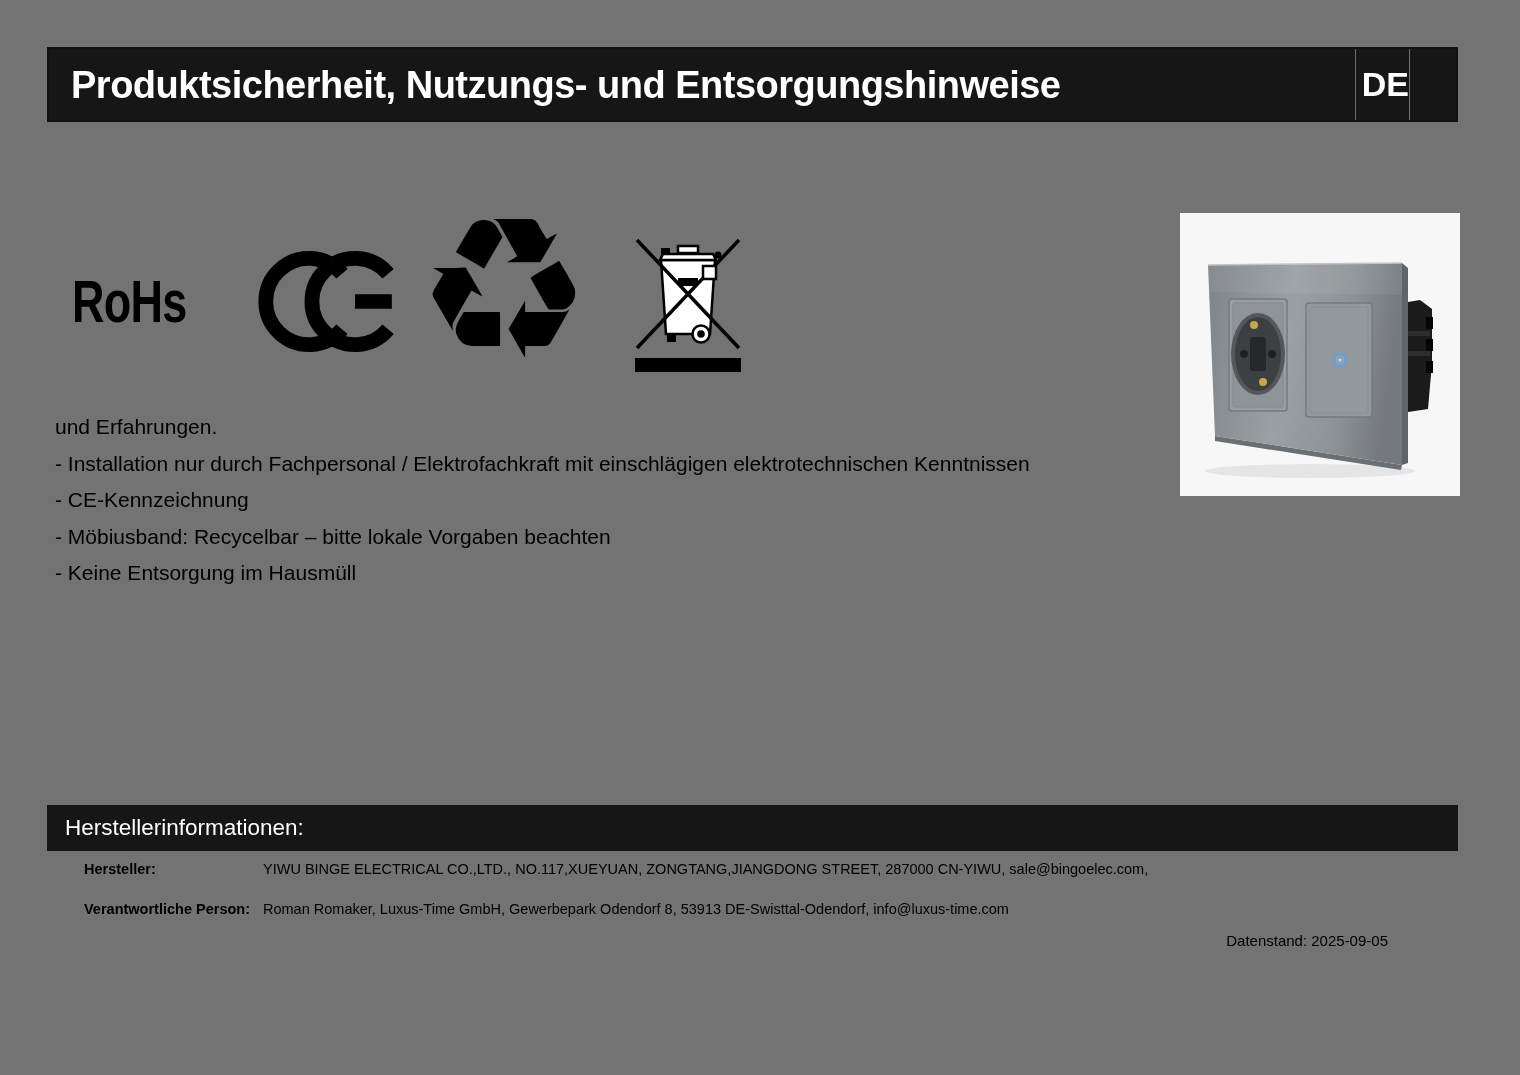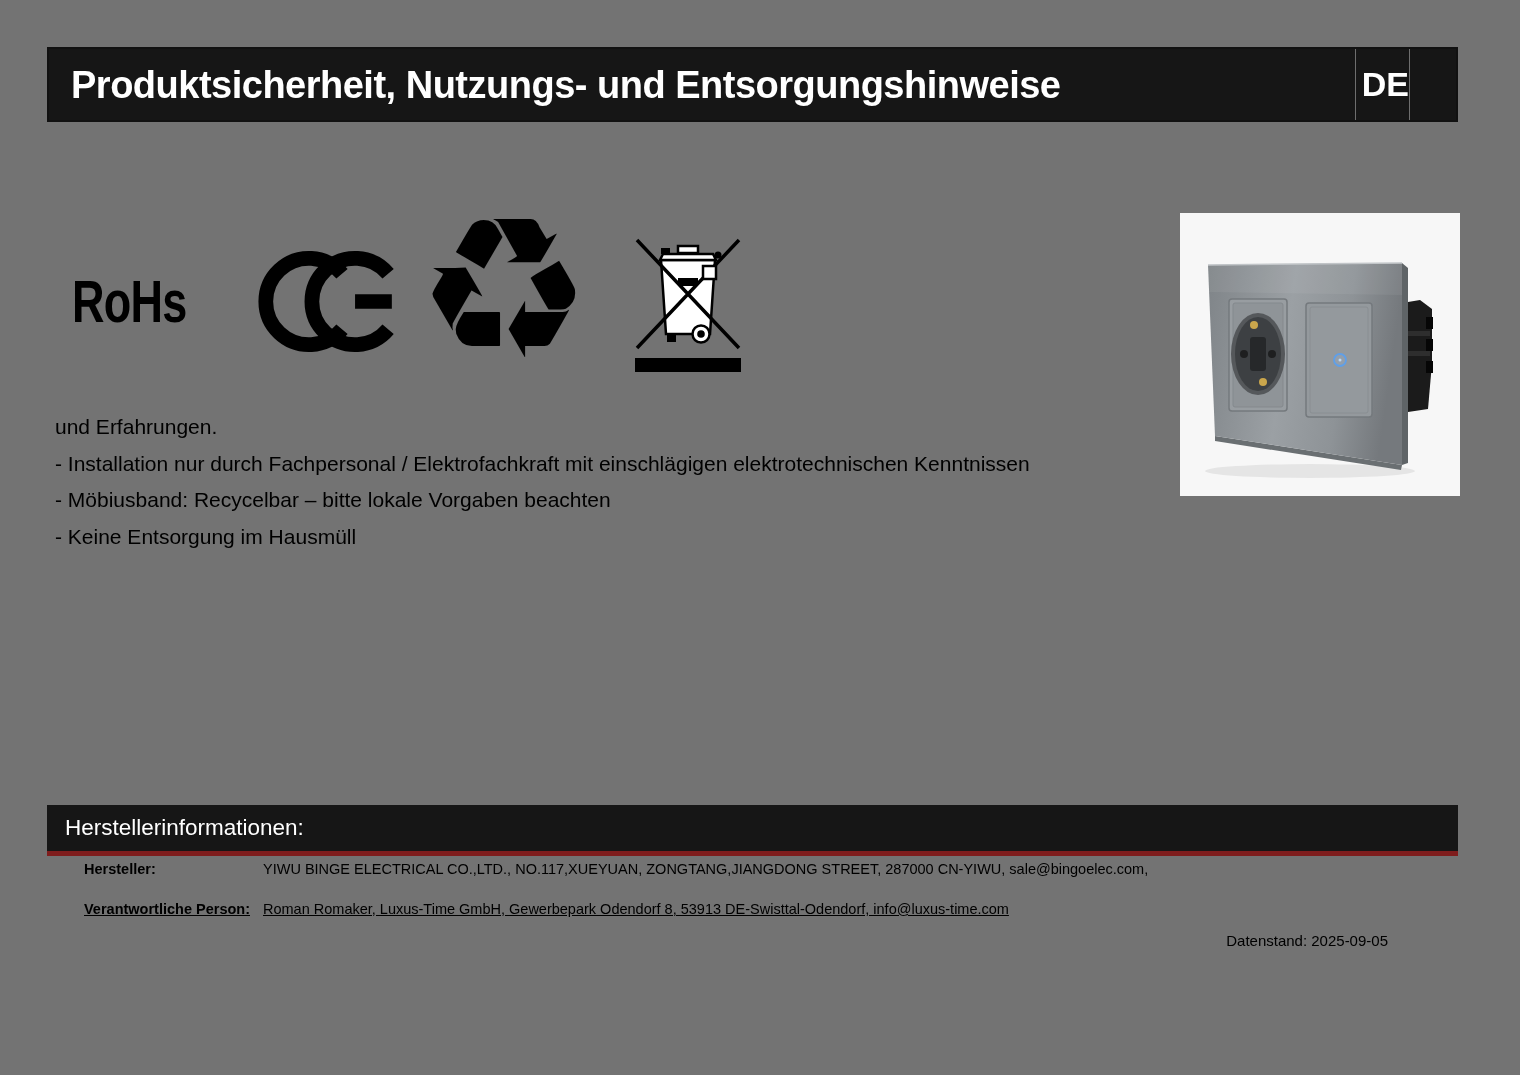--- a/index.html
+++ b/index.html
@@ -42,27 +42,27 @@
   }
   .weee-icon{position:absolute;left:630px;top:228px;}
   
   .product-photo{position:absolute;left:1180px;top:213px;width:280px;height:283px;}
   
   .bullets{position:absolute;left:55px;top:409px;width:1100px;font-size:21px;}
   .bullet-line{line-height:36.5px;white-space:nowrap;}
   
   .footer-bar{
     position:absolute;left:47px;top:805px;width:1411px;height:46px;background:#161616;
-    border-bottom:5px solid #7f1d1d;box-sizing:content-box;
+    border-bottom:5px solid #737373;box-sizing:content-box;
   }
   .footer-title{position:absolute;left:18px;top:50%;transform:translateY(-50%);color:#fff;font-size:22.5px;}
   .weee-reg{position:absolute;left:778px;top:50%;transform:translateY(-50%);color:#fff;font-size:22.5px;}
   .info-row{position:absolute;left:84px;display:flex;align-items:flex-start;}
   .info-row.r1{top:861px;}
-  .info-row.r2{top:901px;text-decoration:underline;}
+  .info-row.r2{top:901px;}
   .info-label{width:179px;font-size:14.5px;font-weight:bold;flex:0 0 auto;}
   .info-value{font-size:14.5px;white-space:nowrap;}
   .datenstand{position:absolute;right:132px;top:932px;font-size:15px;}
 </style>
 </head>
 <body>
 
 <div class="page">
 
   <div class="header-block">
@@ -136,20 +136,21 @@
 
     <rect x="126" y="90" width="66" height="114" rx="3" fill="#94999d" stroke="#74797d" stroke-width="1.5"></rect>
     <rect x="130" y="94" width="58" height="106" rx="2" fill="none" stroke="#898e92" stroke-width="1"></rect>
     <circle cx="160" cy="147" r="6" fill="rgba(150,190,240,0.18)" stroke="#5f9fe8" stroke-width="1.8"></circle>
     <circle cx="160" cy="147" r="1.5" fill="#bcd7f5"></circle>
   </svg>
 
   <div class="bullets">
     <div class="bullet-line">und Erfahrungen.</div>
     <div class="bullet-line">- Installation nur durch Fachpersonal / Elektrofachkraft mit einschlägigen elektrotechnischen Kenntnissen</div>
+    <div class="bullet-line">- CE-Kennzeichnung</div>
     <div class="bullet-line">- Möbiusband: Recycelbar – bitte lokale Vorgaben beachten</div>
     <div class="bullet-line">- Keine Entsorgung im Hausmüll</div>
   </div>
 
   <div class="footer-bar">
     <div class="footer-title">Herstellerinformationen:</div>
   </div>
 
   <div class="info-row r1">
     <div class="info-label">Hersteller:</div>

